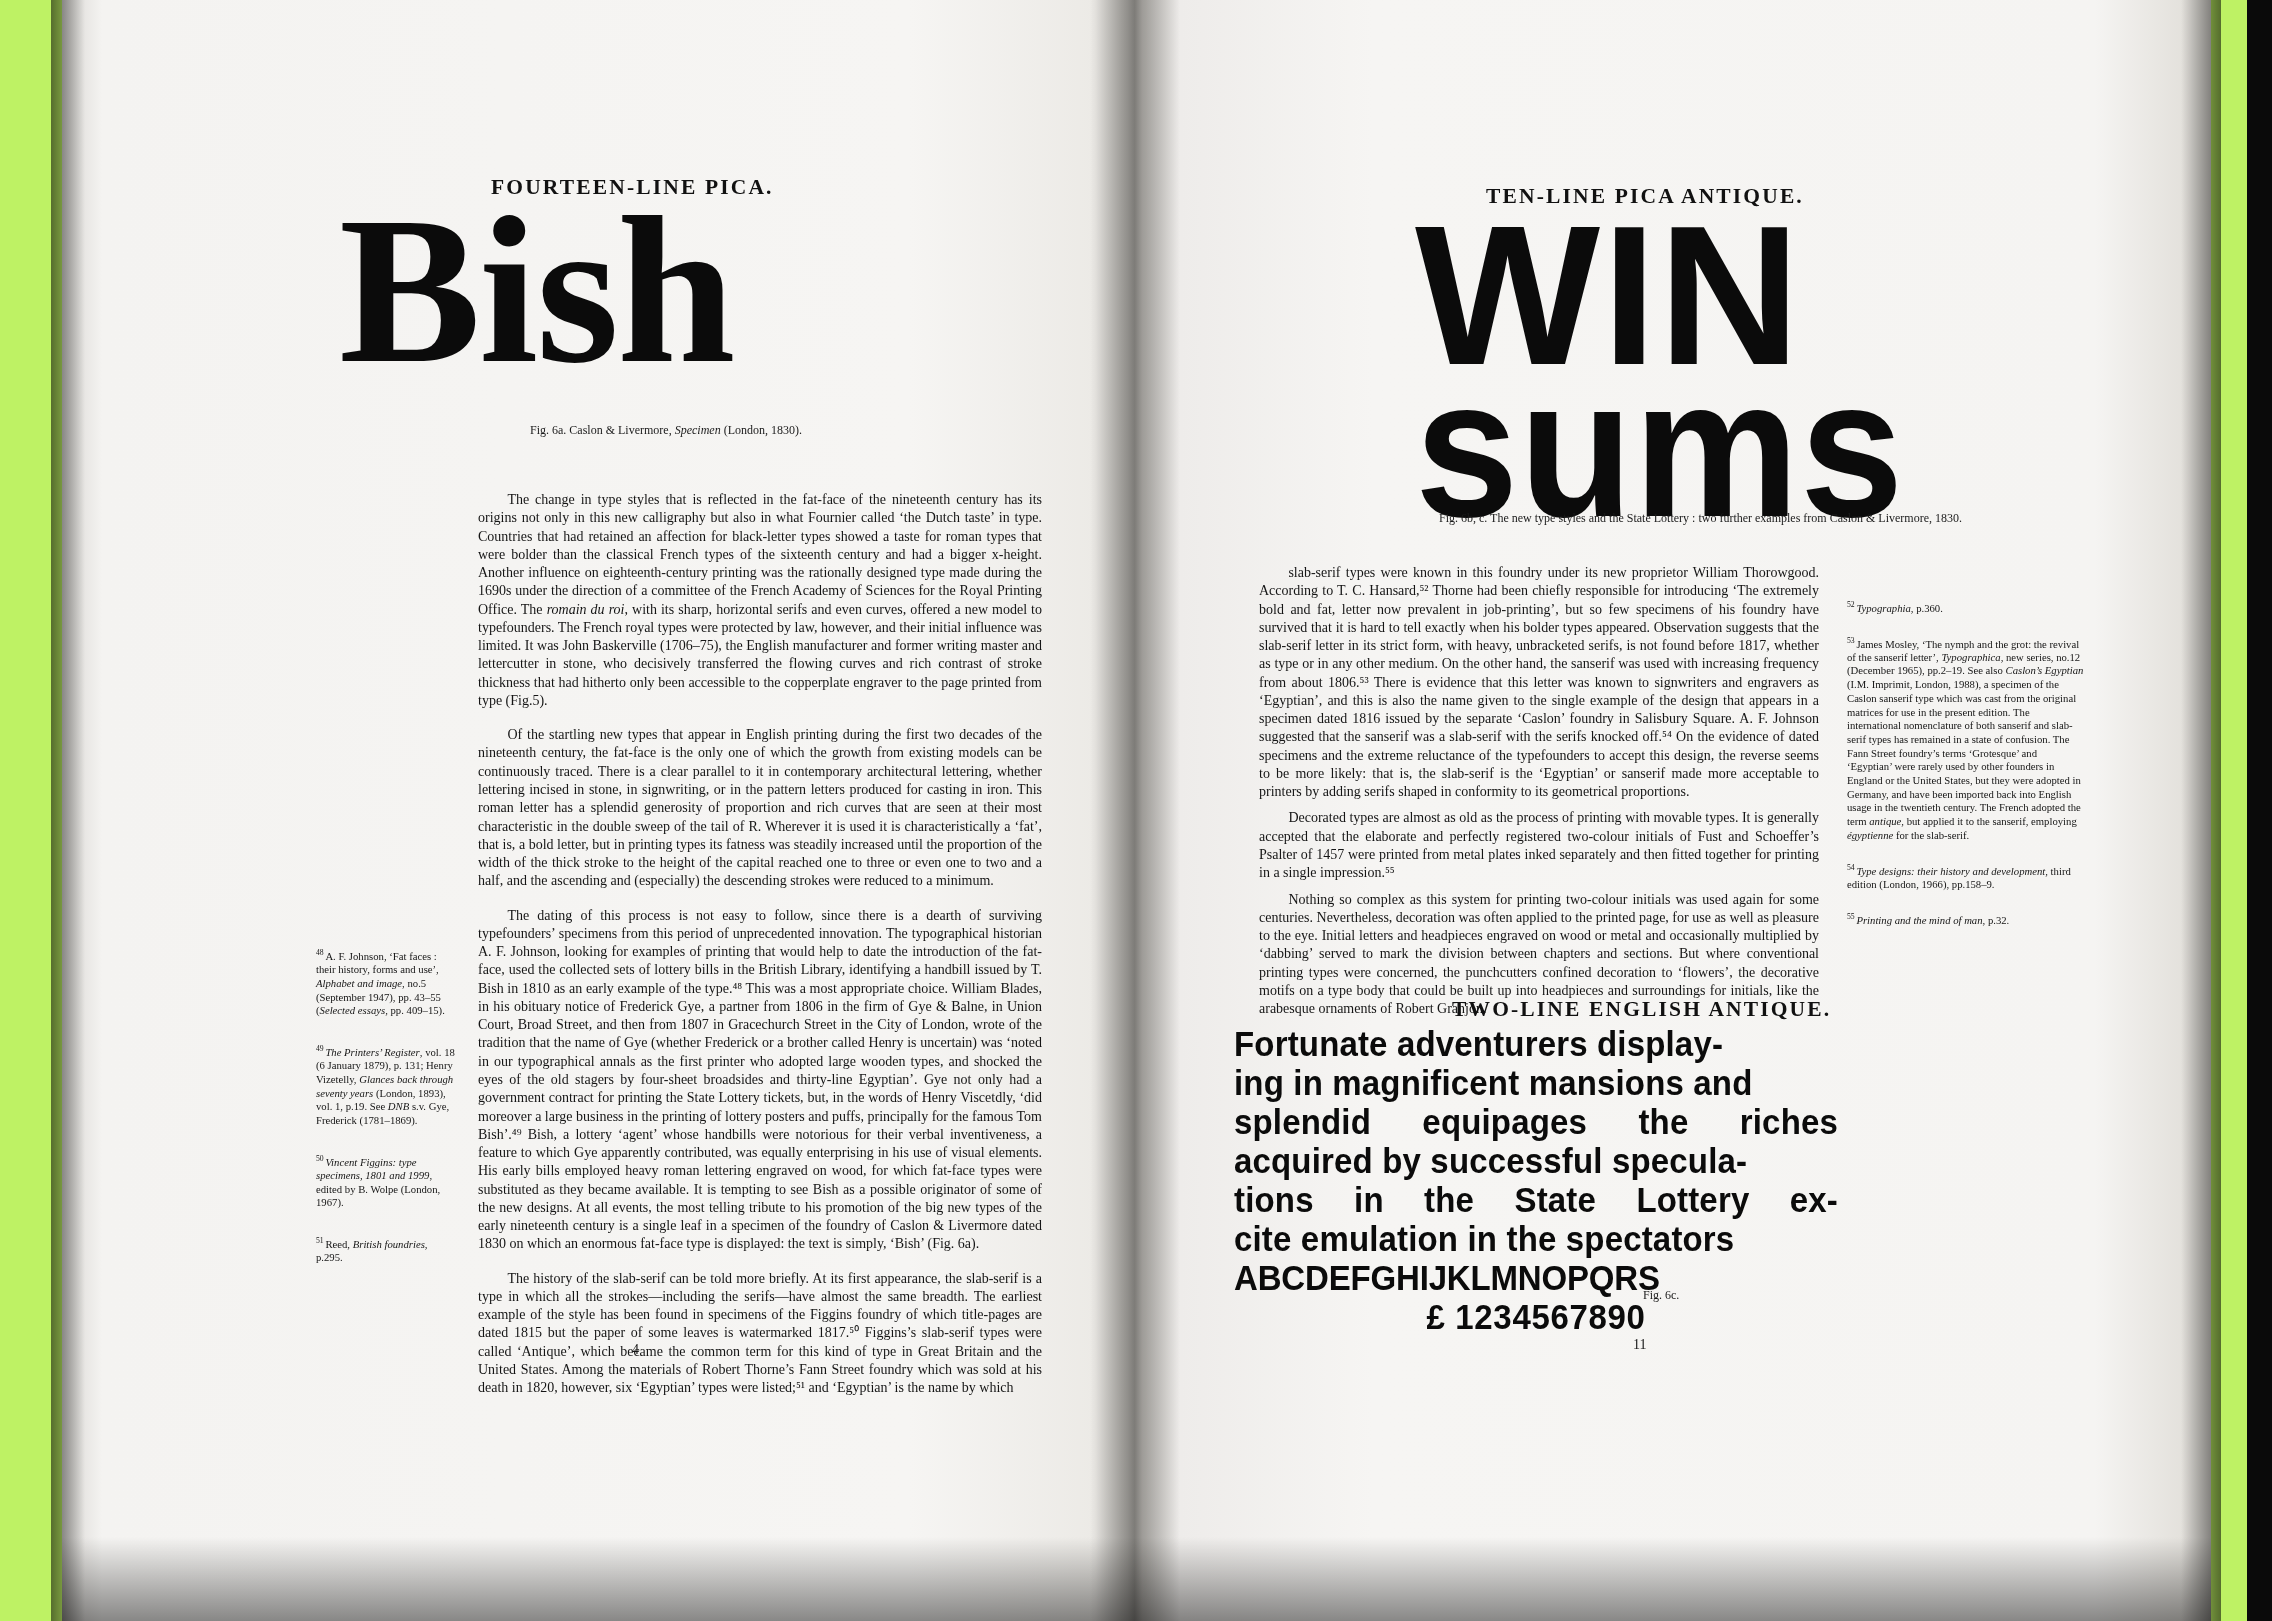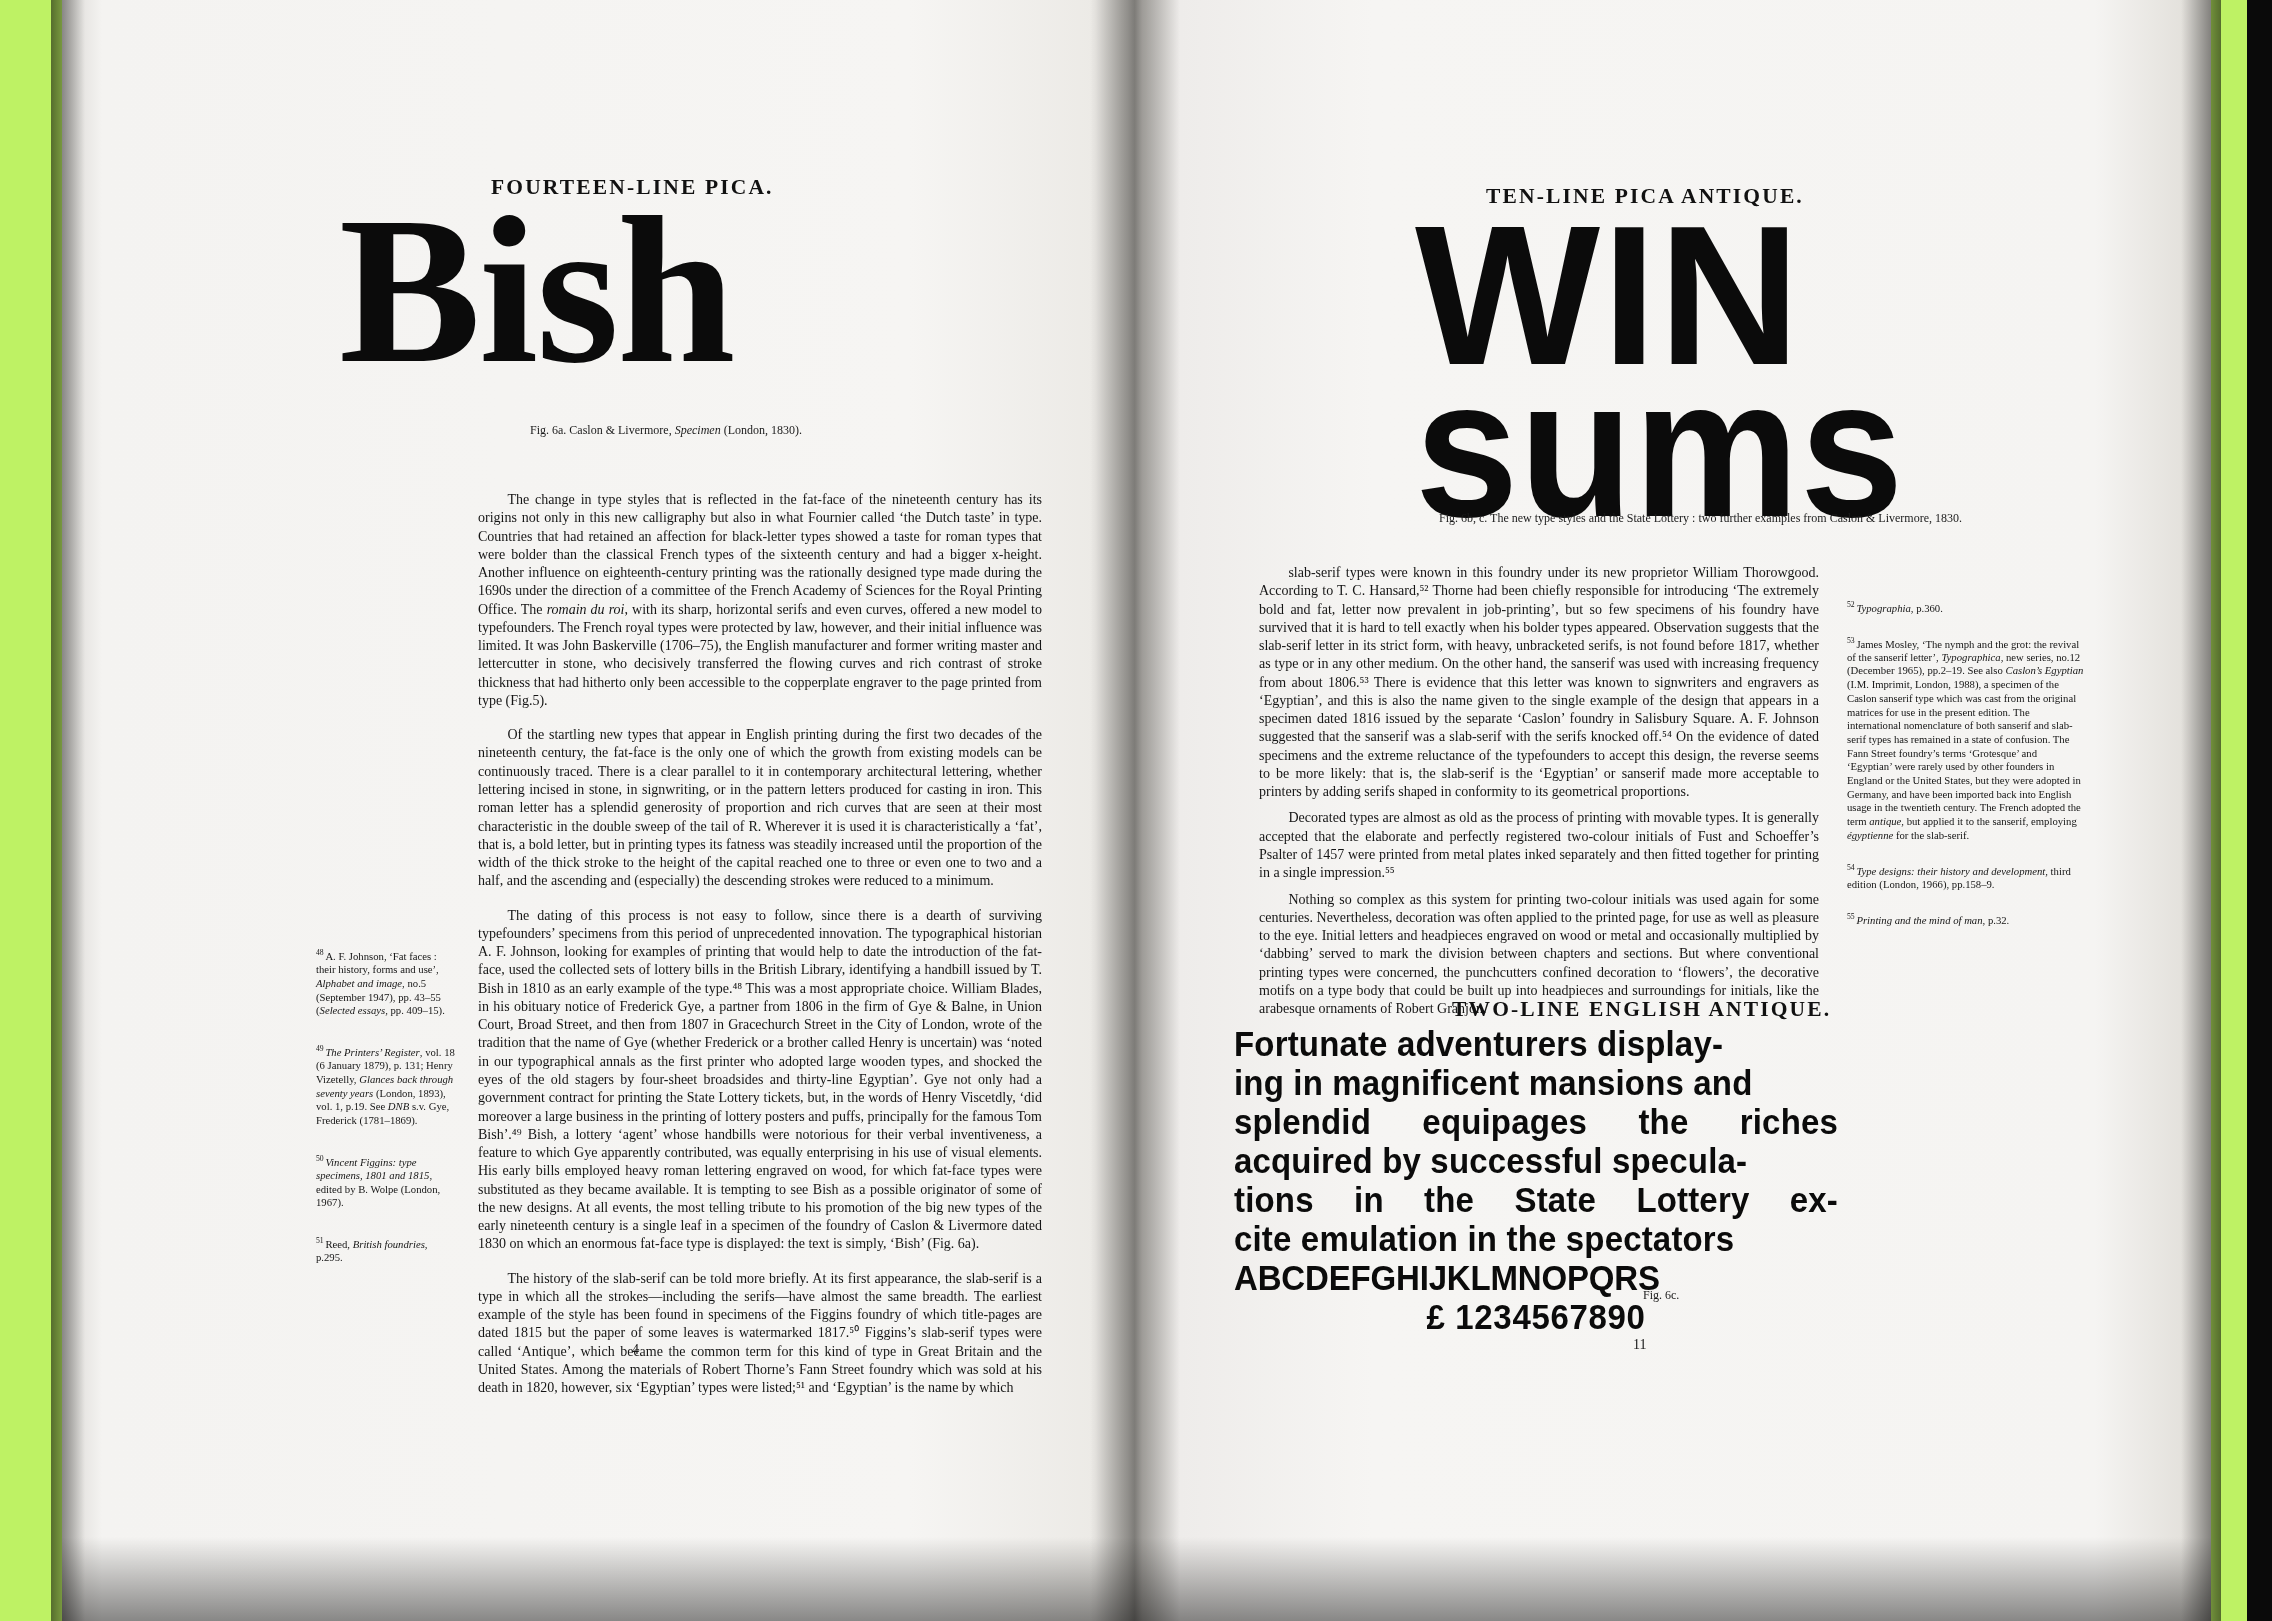--- a/index.html
+++ b/index.html
@@ -263,21 +263,21 @@
   </div>
 
   <div class="side-notes" id="left-notes">
     <div class="note">
       <sup>48</sup><span>A. F. Johnson, ‘Fat faces : their history, forms and use’, <i>Alphabet and image</i>, no.5 (September 1947), pp. 43–55 (<i>Selected essays</i>, pp. 409–15).</span>
     </div>
     <div class="note">
       <sup>49</sup><span><i>The Printers’ Register</i>, vol. 18 (6 January 1879), p. 131; Henry Vizetelly, <i>Glances back through seventy years</i> (London, 1893), vol. 1, p.19. See <i>DNB</i> s.v. Gye, Frederick (1781–1869).</span>
     </div>
     <div class="note">
-      <sup>50</sup><span><i>Vincent Figgins: type specimens, 1801 and 1815</i>, edited by B. Wolpe (London, 1967).</span>
+      <sup>50</sup><span><i>Vincent Figgins: type specimens, 1801 and 1999</i>, edited by B. Wolpe (London, 1967).</span>
     </div>
     <div class="note">
       <sup>51</sup><span>Reed, <i>British foundries</i>, p.295.</span>
     </div>
   </div>
 
   <div id="left-folio">4</div>
 
   <div class="specimen-caption-head" id="right-spec-head">TEN-LINE PICA ANTIQUE.</div>
 

